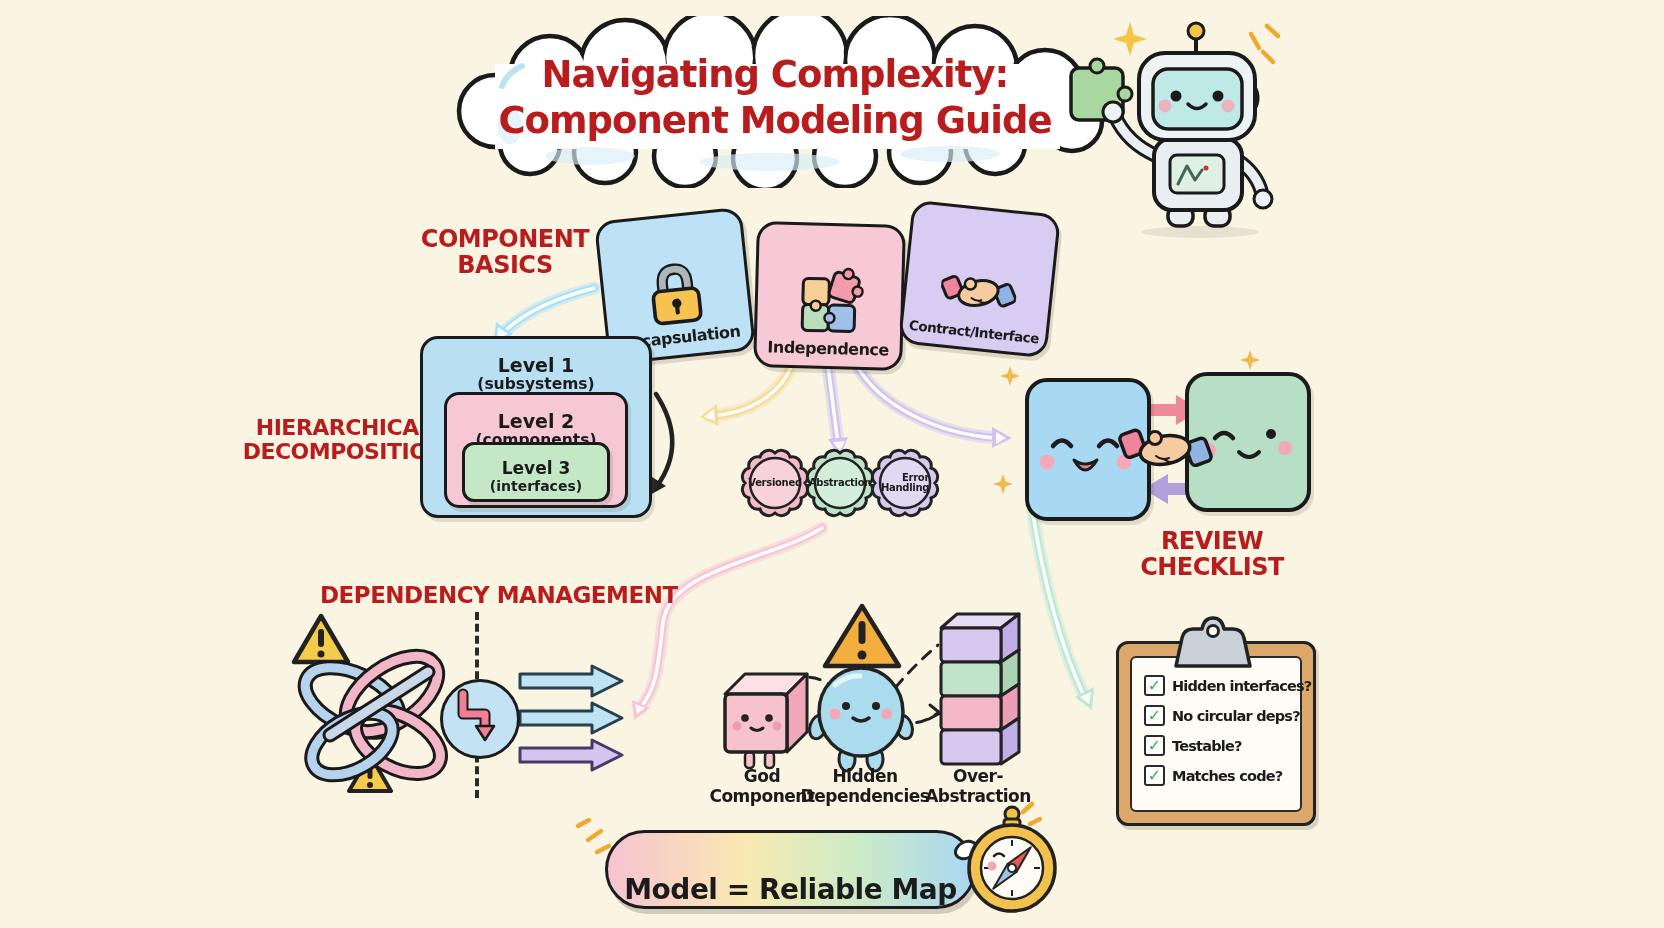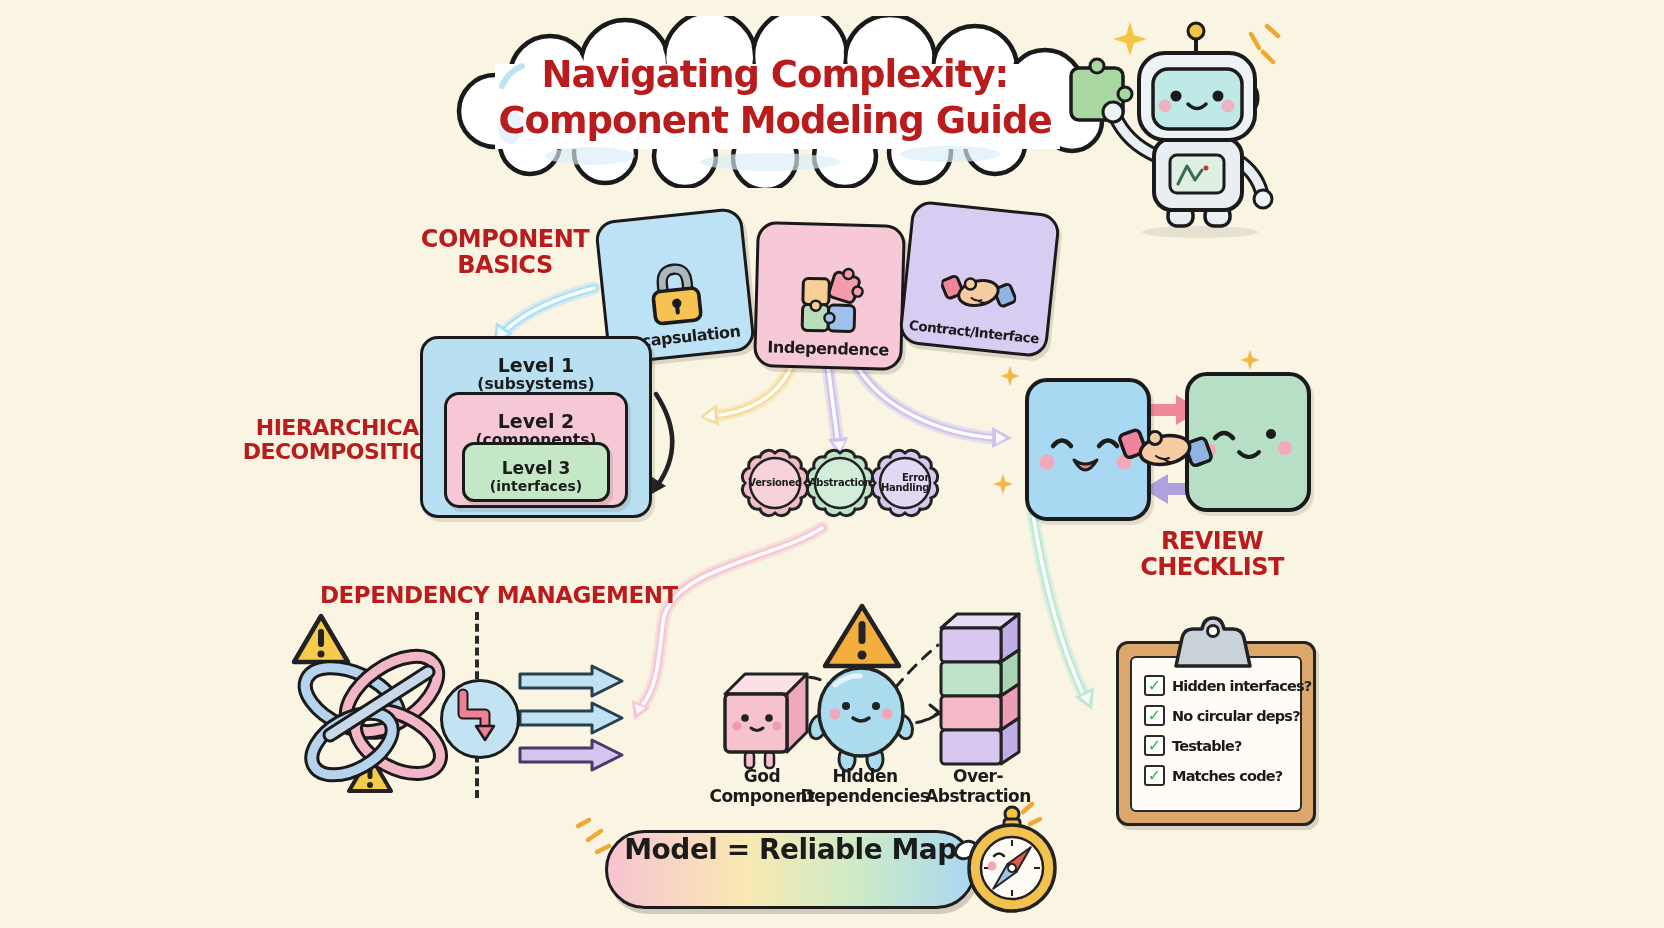--- a/index.html
+++ b/index.html
@@ -38,21 +38,21 @@
   .chk-row{display:flex;align-items:center;gap:7px;}
   .chk-box{width:17px;height:17px;border:2.5px solid #2a2a2a;border-radius:3px;background:#fff;
            display:flex;align-items:center;justify-content:center;flex:0 0 auto;
            font-size:16px;font-weight:bold;color:#2FB344;line-height:1;}
   .chk-label{font-weight:bold;font-size:14.5px;letter-spacing:-0.8px;white-space:nowrap;}
   
   .ap-label{position:absolute;width:130px;text-align:center;font-weight:bold;font-size:17px;
             line-height:1.18;letter-spacing:-0.5px;z-index:2;}
   
   #banner{position:absolute;left:605px;top:830px;width:365px;height:73px;border:3.5px solid #1c1c1c;
-          border-radius:40px;z-index:2;display:flex;align-items:flex-start;justify-content:center;
+          border-radius:40px;z-index:2;display:flex;align-items:flex-end;justify-content:center;
           background:linear-gradient(90deg,#F7C3D2 0%,#F9E9B2 38%,#CDEBC6 68%,#A9D7F2 100%);
           box-shadow:3px 5px 0 rgba(90,80,60,.25);}
   #banner-text{font-weight:bold;font-size:28px;letter-spacing:-0.5px;white-space:nowrap;}
   #dashed-divider{position:absolute;left:475px;top:612px;height:186px;width:0;
                   border-left:4px dashed #2a2a2a;z-index:1;}
   #dep-circle{position:absolute;left:440px;top:679px;width:74px;height:74px;border-radius:50%;
               background:#C3E2F4;border:3.5px solid #1c1c1c;z-index:2;}
 </style>
 </head>
 <body>

